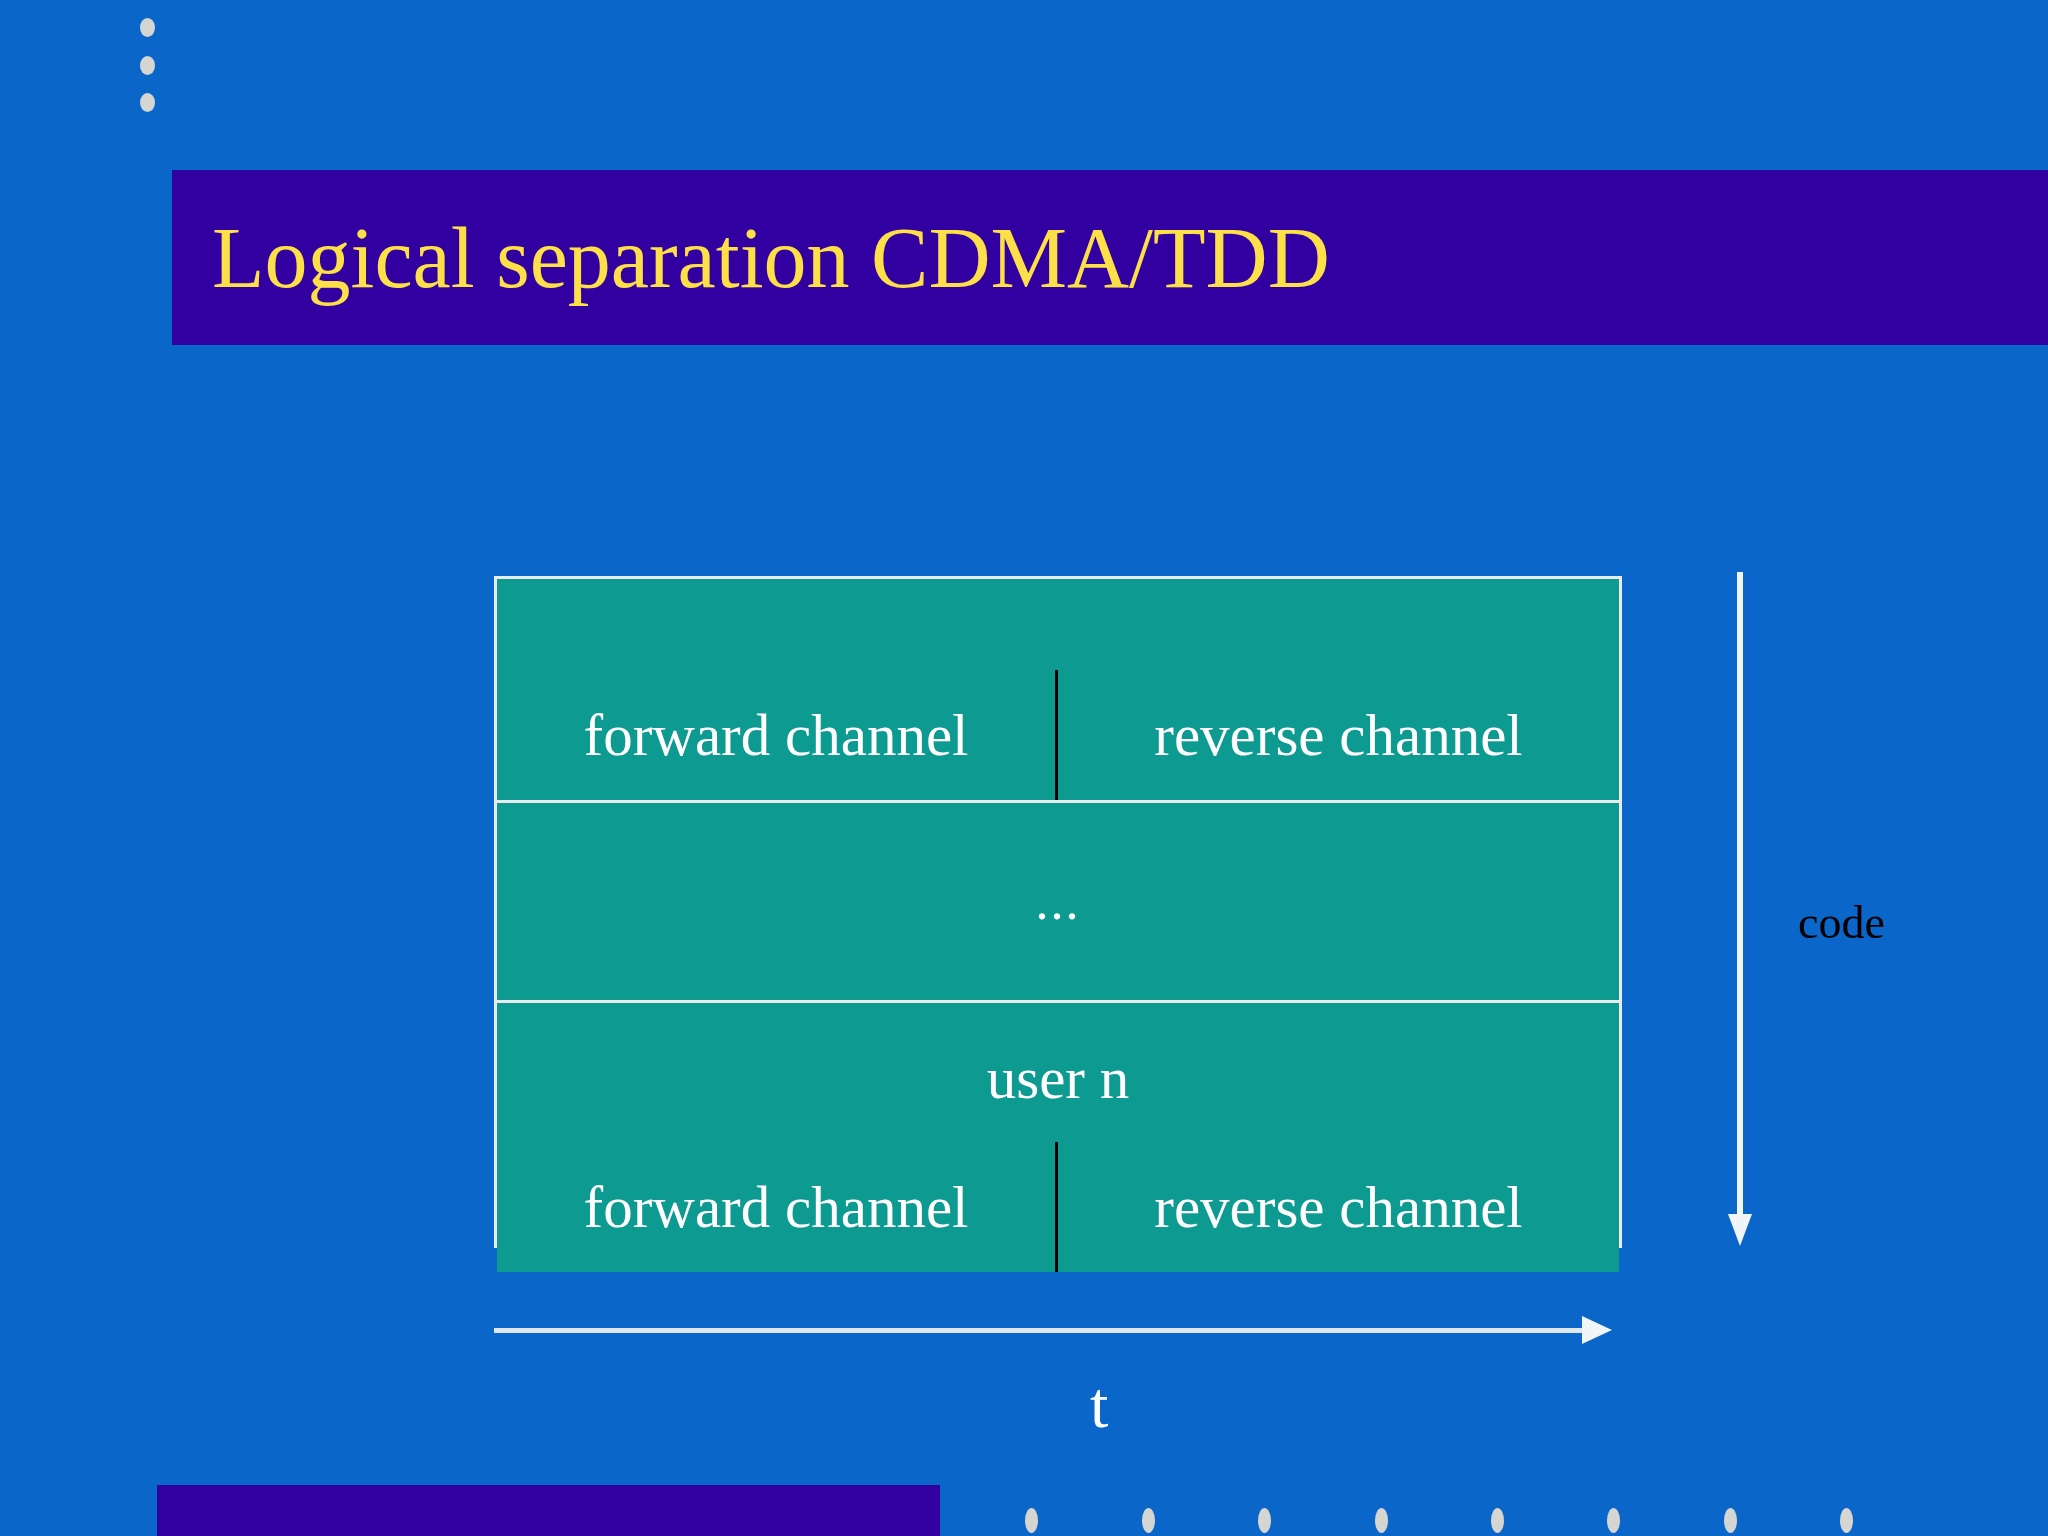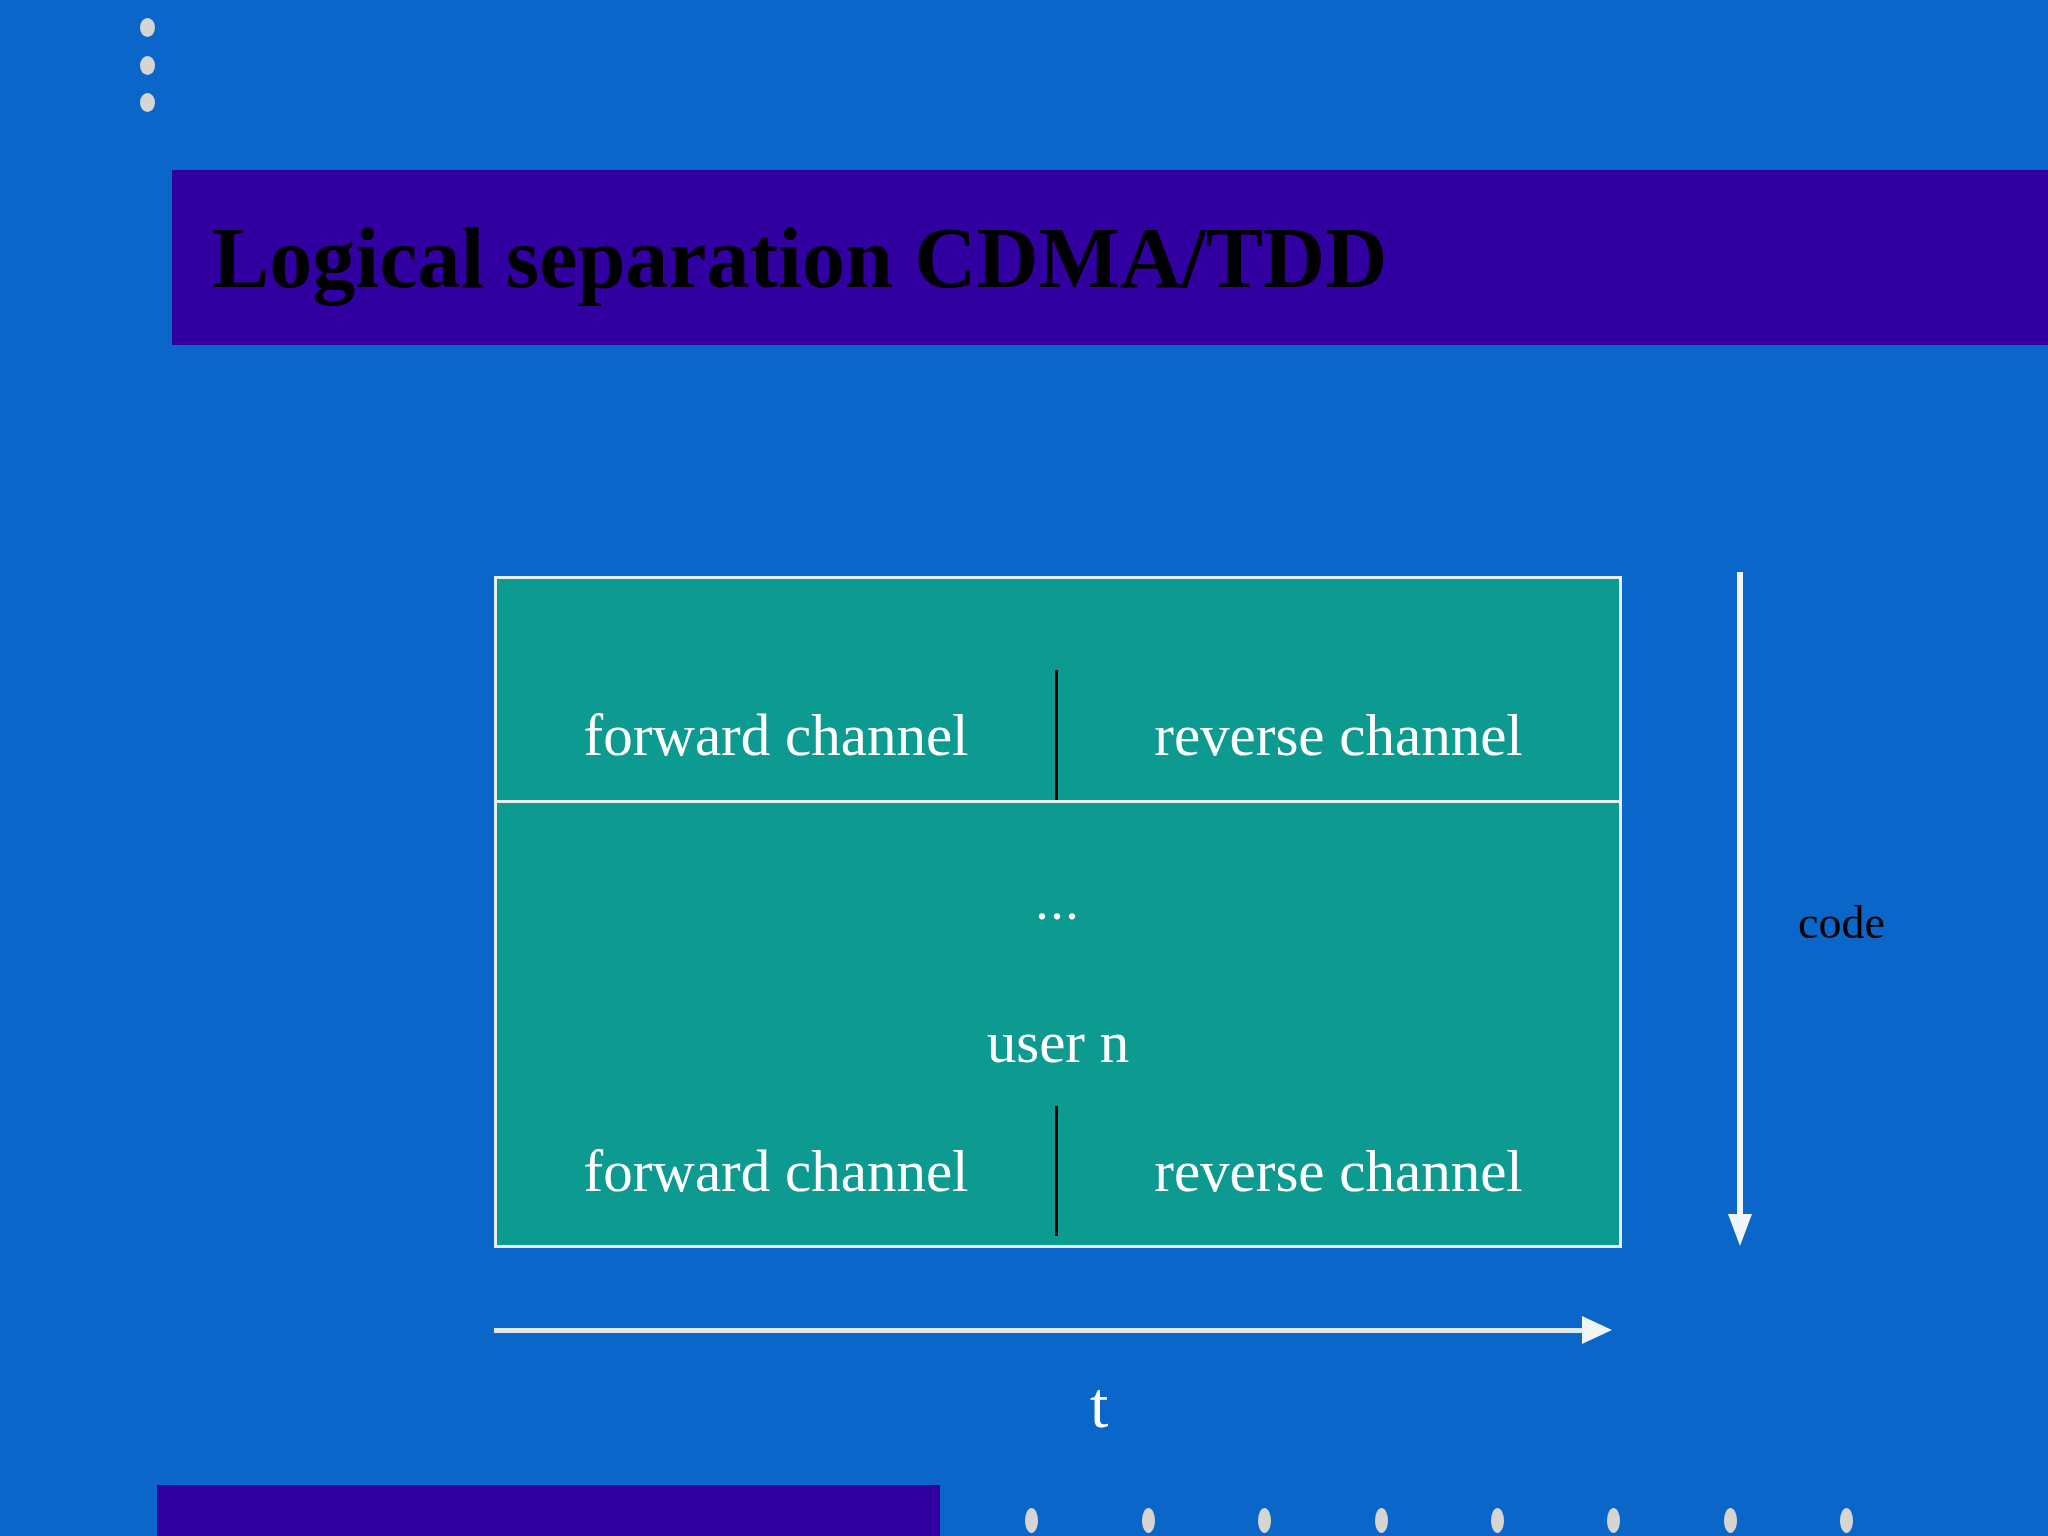--- a/index.html
+++ b/index.html
@@ -37,23 +37,23 @@
     height: 175px;
     background: #3200a0;
   }
   #title-text {
     position: absolute;
     left: 212px;
     top: 168px;
     width: 1700px;
     height: 180px;
     line-height: 180px;
-    color: #000000;
+    color: #fde047;
     font-size: 86px;
-    font-weight: bold;
+    font-weight: normal;
     letter-spacing: 0px;
     white-space: nowrap;
   }
 
   
   #diagram {
     position: absolute;
     left: 494px;
     top: 576px;
     width: 1128px;
@@ -64,21 +64,21 @@
   }
   .band {
     position: absolute;
     left: 0;
     width: 100%;
     box-sizing: border-box;
     background: #0d9a91;
   }
   .band.user1 { top: 0;     height: 224px; border-bottom: 3px solid #e8eceb; }
   .band.mid   { top: 224px; height: 200px; border-bottom: 3px solid #e8eceb; }
-  .band.usern { top: 412px; height: 245px; padding-left: 48px; }
+  .band.usern { top: 448px; height: 245px; padding-left: 48px; }
 
   .user-label {
     position: absolute;
     left: 0;
     right: 0;
     top: 18px;
     text-align: center;
     color: #ffffff;
     font-size: 59px;
     line-height: 66px;

